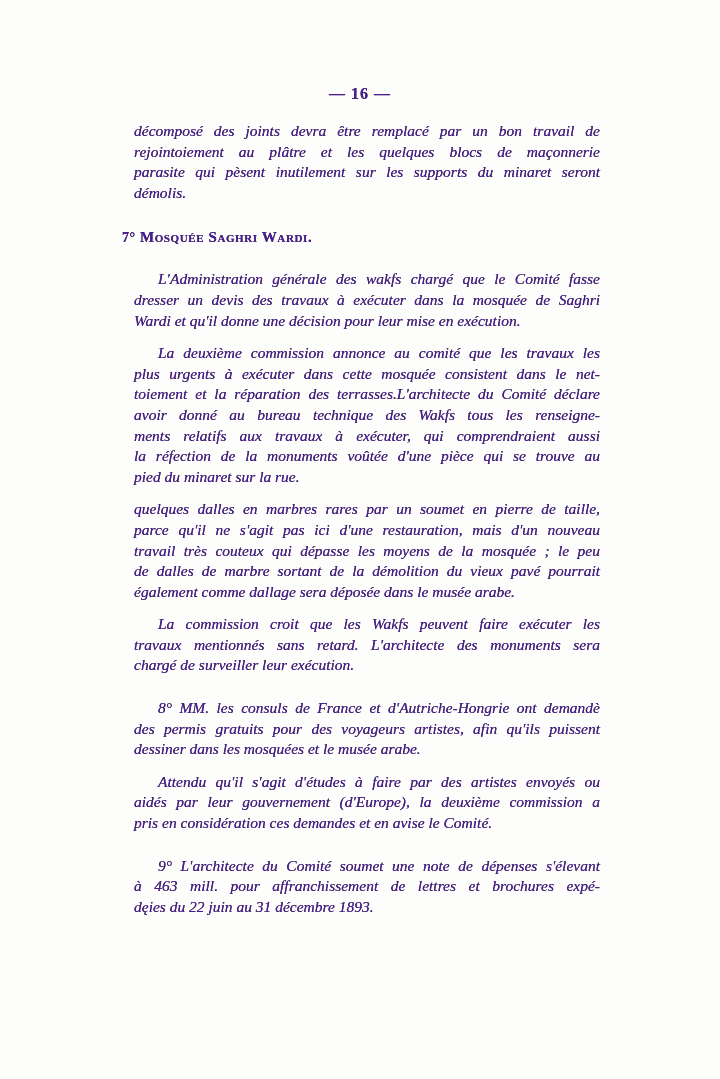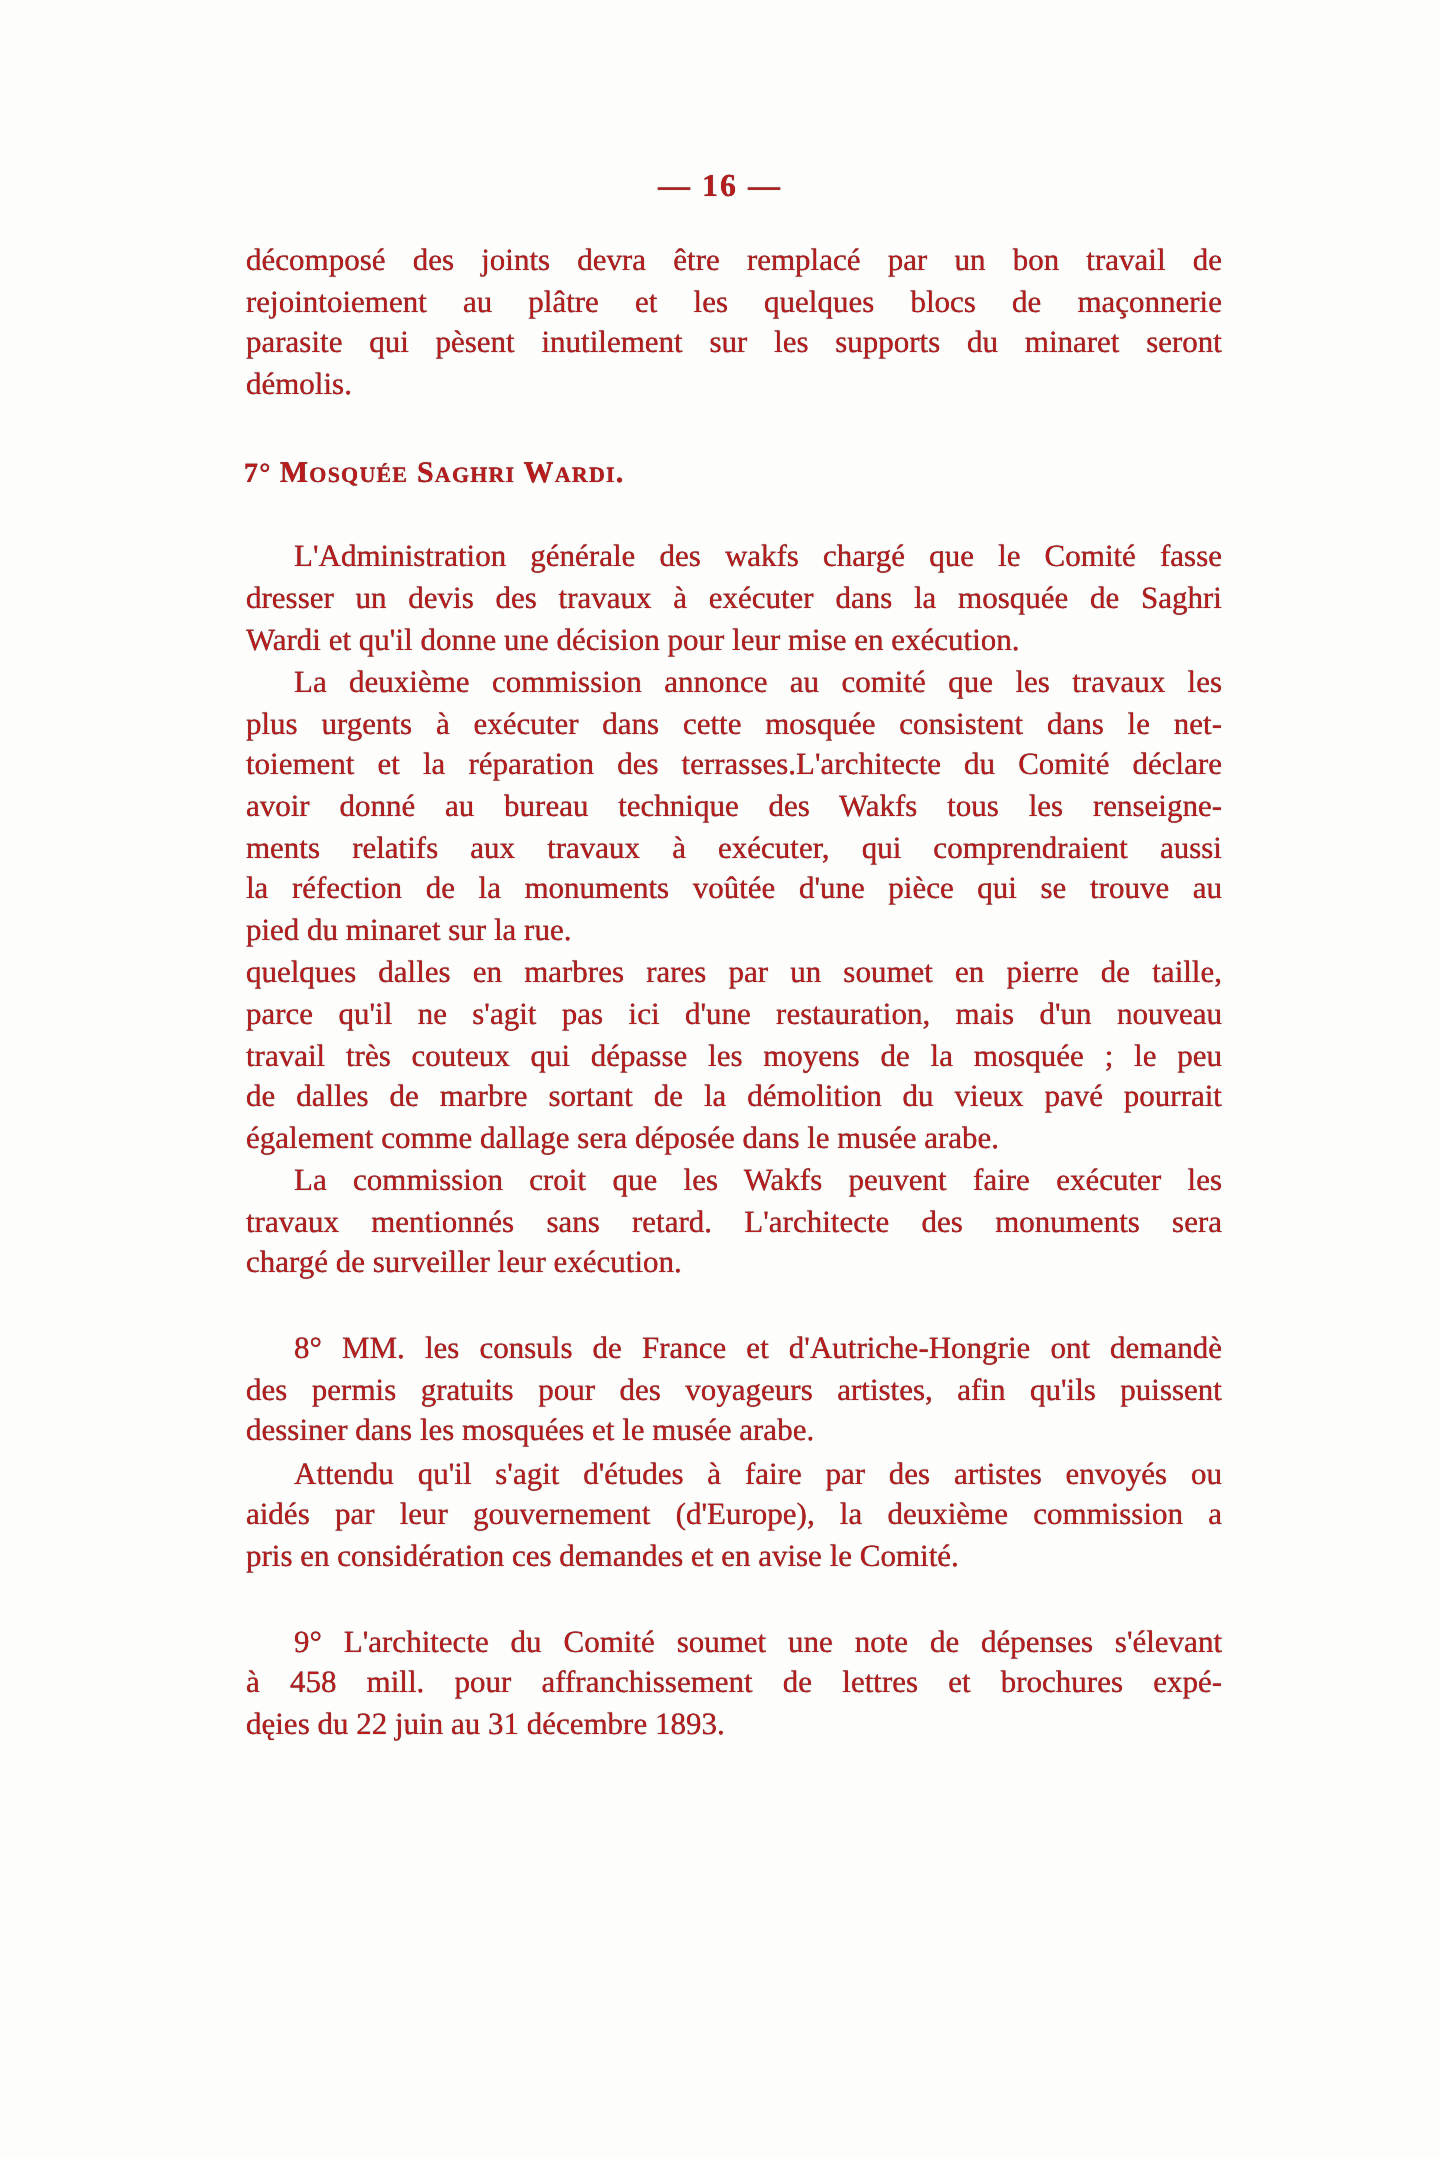--- a/index.html
+++ b/index.html
@@ -1,42 +1,42 @@
 <!DOCTYPE html>
 <html lang="fr"><head>
 <meta charset="utf-8">
 <style>
   html,body{margin:0;padding:0;background:#e8e8e8;}
   .page{
     position:relative;
     width:720px;height:1079px;
     margin:0 auto;
     background:#fdfdfb;
-    color:#b91c1c;
+    color:#4c1d95;
     font-family:"Liberation Serif","DejaVu Serif",serif;
     box-sizing:border-box;
     padding-top:84px;
     overflow:hidden;
     text-shadow:0 0 0.4px rgba(10,10,10,.85);
   }
   .page-number{
     text-align:center;
     font-weight:bold;
     font-size:16px;
     letter-spacing:1px;
     line-height:20px;
     margin-bottom:17px;
   }
   .content{
     margin-left:122px;
     width:490px;
     font-size:15.5px;
     line-height:20.6px;
   }
-  .paragraph{margin:1px;}
+  .paragraph{margin:12px;font-style:italic;}
   .paragraph.spaced{margin-top:22px;}
   .ln{
     text-align:justify;
     text-align-last:justify;
     white-space:normal;
   }
   .ln.indent{text-indent:24px;}
   .ln.last{text-align-last:left;}
   .section-heading{
     text-align:left;
@@ -94,17 +94,17 @@
         <div class="ln">des permis gratuits pour des voyageurs artistes, afin qu'ils puissent</div>
         <div class="ln last">dessiner dans les mosquées et le musée arabe.</div>
       </div>
       <div class="paragraph">
         <div class="ln indent">Attendu qu'il s'agit d'études à faire par des artistes envoyés ou</div>
         <div class="ln">aidés par leur gouvernement (d'Europe), la deuxième commission a</div>
         <div class="ln last">pris en considération ces demandes et en avise le Comité.</div>
       </div>
       <div class="paragraph spaced">
         <div class="ln indent">9° L'architecte du Comité soumet une note de dépenses s'élevant</div>
-        <div class="ln">à 458 mill. pour affranchissement de lettres et brochures expé-</div>
+        <div class="ln">à 463 mill. pour affranchissement de lettres et brochures expé-</div>
         <div class="ln last">dęies du 22 juin au 31 décembre 1893.</div>
       </div>
     </div>
 </div>
 
 </body></html>

